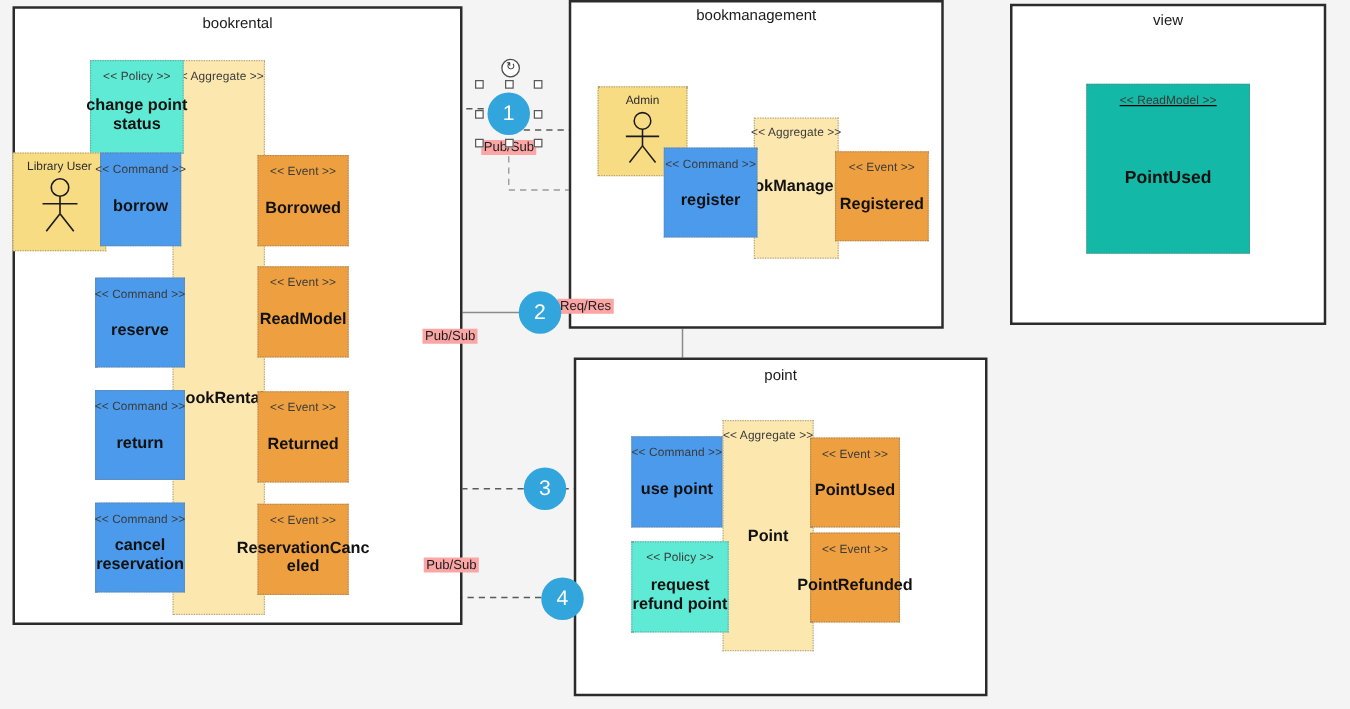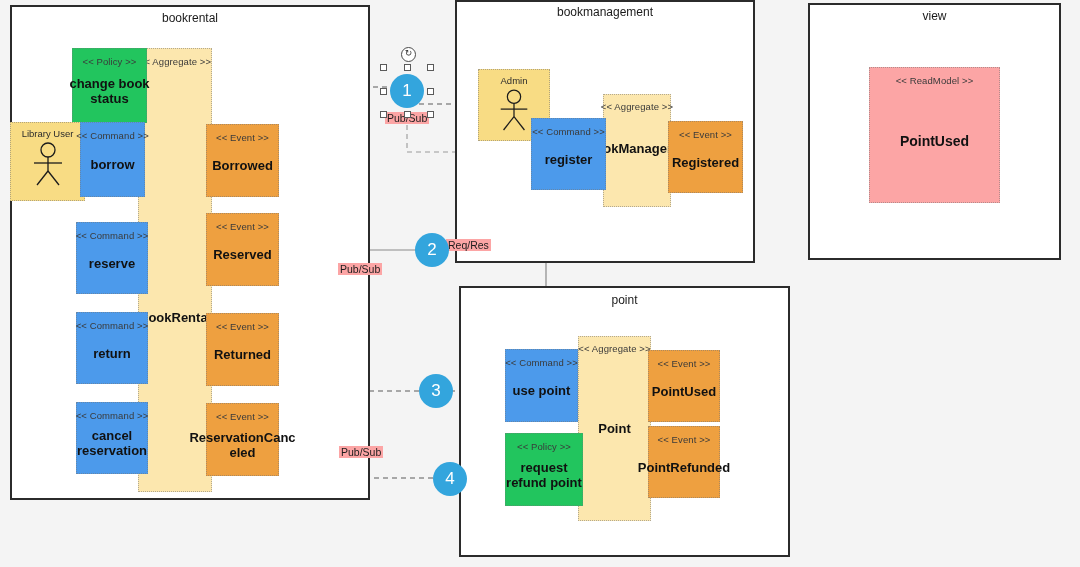--- a/index.html
+++ b/index.html
@@ -58,23 +58,23 @@
     font-weight: bold;
     color: #111111;
     text-align: center;
     white-space: nowrap;
     line-height: 1.12;
   }
   .sticky.wrap .sname { white-space: normal; }
 
   .s-command  { background: #4c9aeb; }
   .s-event    { background: #eea040; }
-  .s-policy   { background: #22c55e; }
+  .s-policy   { background: #5eead4; }
   .s-aggregate{ background: #fce7ae; }
-  .s-readmodel{ background: #fca5a5; }
+  .s-readmodel{ background: #14b8a6; text-decoration: underline; }
   .s-actor    { background: #f8dc84; }
 
   
   .s-aggregate .sname {
     position: absolute;
     left: 0; right: 0;
     text-align: center;
   }
 
   
@@ -215,21 +215,21 @@
   <div class="context-title" style="left:10px; top:11px; width:360px;">bookrental</div>
 
   <div class="sticky s-aggregate" style="left:138px; top:48px; width:74px; height:444px;">
     <span class="stereo">&lt;&lt; Aggregate &gt;&gt;</span>
     <span class="sname" style="top:262px;">BookRental</span>
   </div>
 
   <div class="sticky s-policy wrap" style="left:72px; top:48px; width:75px; height:75px;">
     <span class="stereo">&lt;&lt; Policy &gt;&gt;</span>
     <div class="nblock" style="top:12px;">
-      <span class="sname">change book status</span>
+      <span class="sname">change point status</span>
     </div>
   </div>
 
   <div class="sticky s-actor" style="left:10px; top:122px; width:75px; height:79px;">
     <span class="aname">Library User</span>
     <svg width="40" height="48" viewBox="0 0 40 48">
       <circle cx="20" cy="9" r="7" fill="none" stroke="#1b1b1b" stroke-width="1.3"></circle>
       <line x1="20" y1="16" x2="20" y2="30" stroke="#1b1b1b" stroke-width="1.3"></line>
       <line x1="6" y1="22" x2="34" y2="22" stroke="#1b1b1b" stroke-width="1.3"></line>
       <line x1="20" y1="30" x2="9" y2="44" stroke="#1b1b1b" stroke-width="1.3"></line>
@@ -268,21 +268,21 @@
   <div class="sticky s-event" style="left:206px; top:124px; width:73px; height:73px;">
     <span class="stereo">&lt;&lt; Event &gt;&gt;</span>
     <div class="nblock" style="top:12px;">
       <span class="sname">Borrowed</span>
     </div>
   </div>
 
   <div class="sticky s-event" style="left:206px; top:213px; width:73px; height:73px;">
     <span class="stereo">&lt;&lt; Event &gt;&gt;</span>
     <div class="nblock" style="top:12px;">
-      <span class="sname">Reserved</span>
+      <span class="sname">ReadModel</span>
     </div>
   </div>
 
   <div class="sticky s-event" style="left:206px; top:313px; width:73px; height:73px;">
     <span class="stereo">&lt;&lt; Event &gt;&gt;</span>
     <div class="nblock" style="top:12px;">
       <span class="sname">Returned</span>
     </div>
   </div>
 

